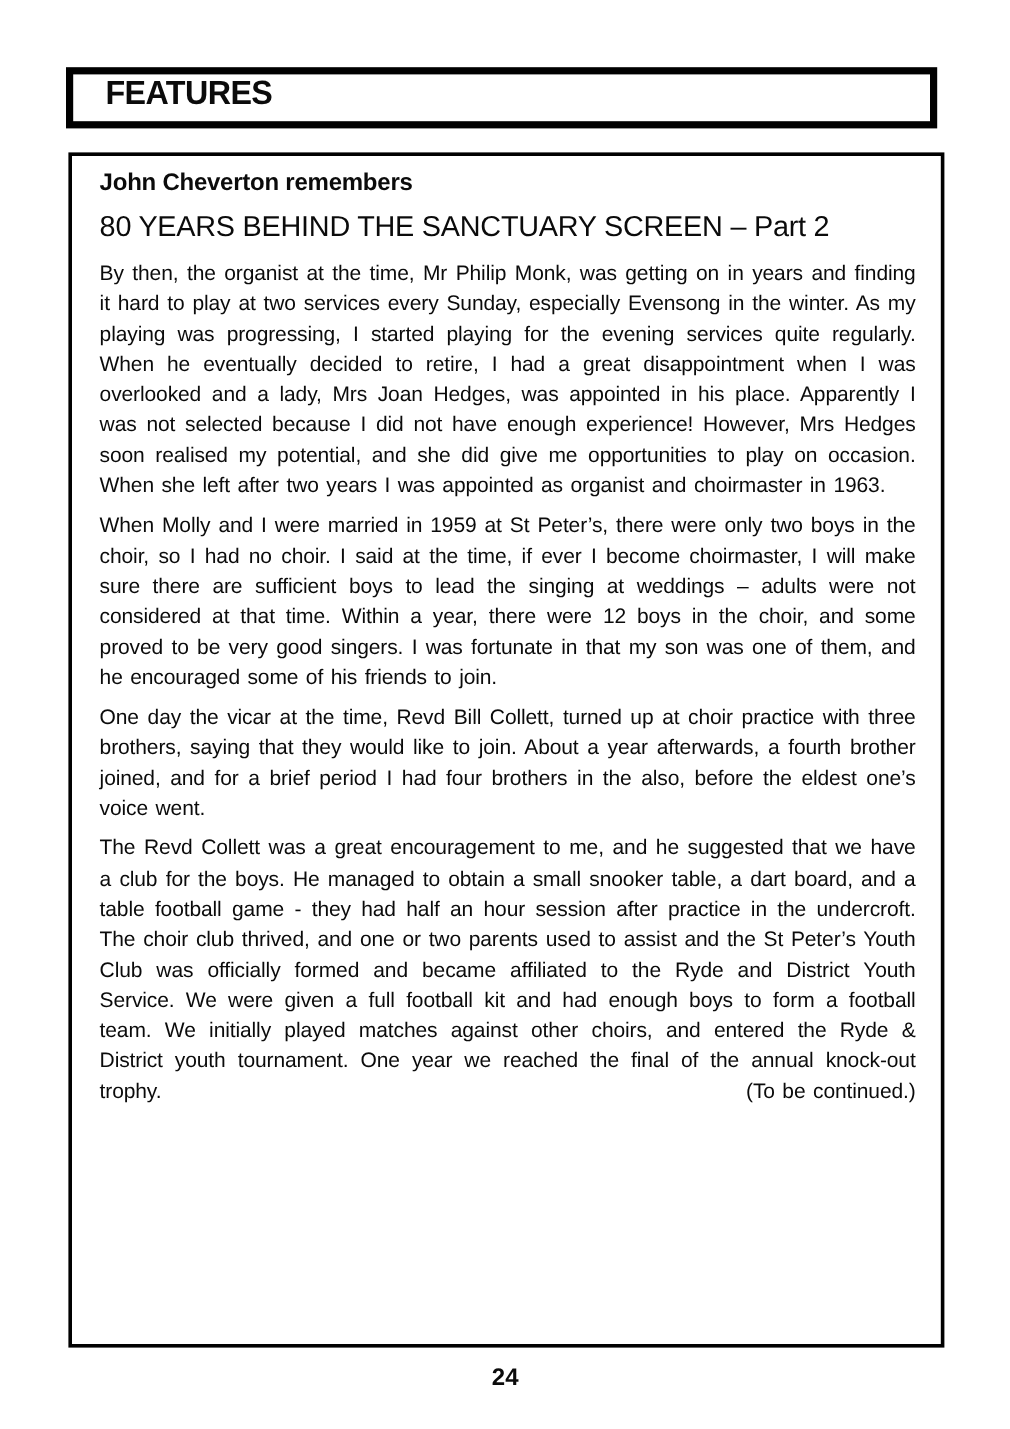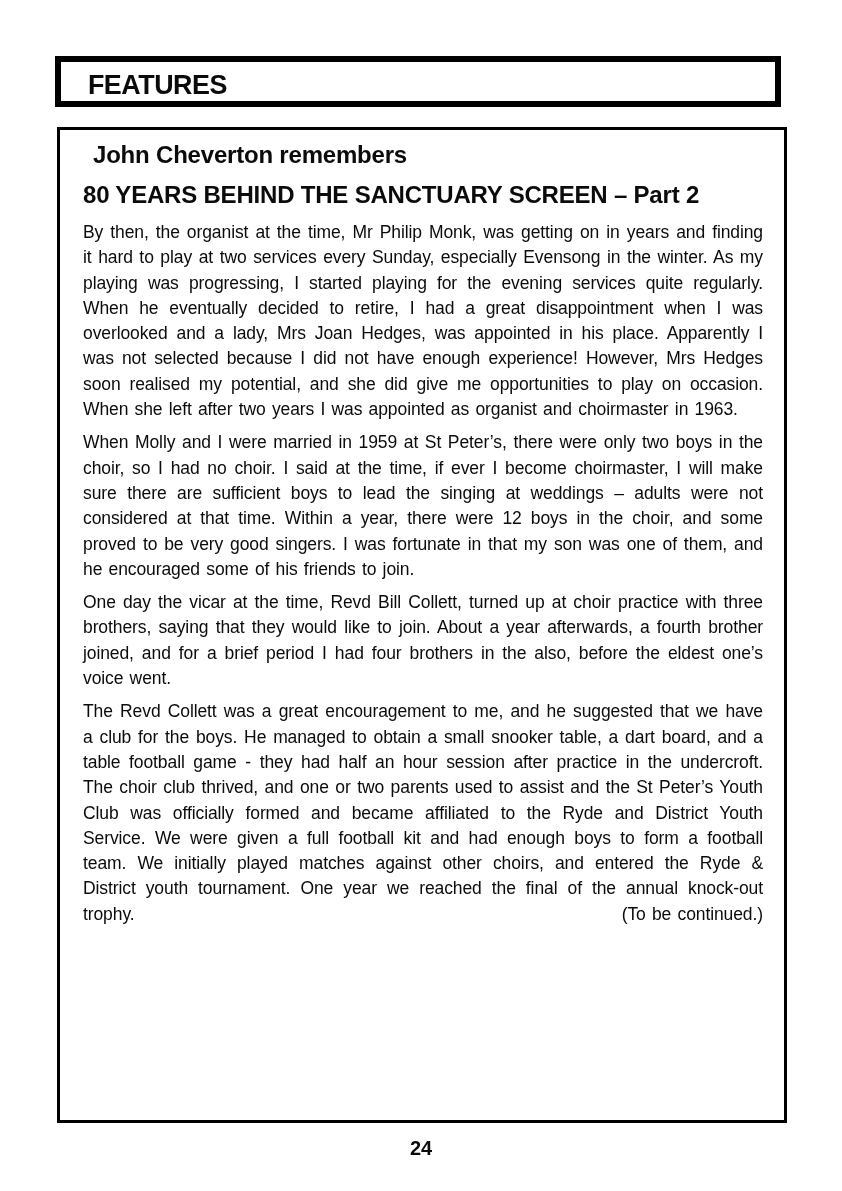--- a/index.html
+++ b/index.html
@@ -19,21 +19,21 @@
   .features-box {
     position: absolute;
     left: 55px;
     top: 56px;
     width: 726px;
     height: 51px;
     border: 6px solid #000000;
     box-sizing: border-box;
     background: #ffffff;
     display: flex;
-    align-items: flex-end;
+    align-items: flex-start;
   }
   .features-label {
     font-size: 28px;
     font-weight: bold;
     letter-spacing: -0.5px;
     padding-left: 28px;
     transform: scaleX(0.96);
     transform-origin: left center;
     white-space: nowrap;
   }
@@ -43,28 +43,28 @@
     top: 127px;
     width: 730px;
     height: 996px;
     border: 3px solid #000000;
     box-sizing: border-box;
     background: #ffffff;
     padding: 11px 21px 0 23px;
     overflow: hidden;
   }
   .byline {
-    font-size: 24px;
+    font-size: 20px;
     font-weight: bold;
     letter-spacing: -0.2px;
-    margin: 0 0 5px 10px;
+    margin: 0 0 5px 0;
   }
   .article-title {
     font-size: 24px;
-    font-weight: bold;
+    font-weight: normal;
     letter-spacing: -0.2px;
     margin: 12px 0 11px 0;
   }
   .para {
     font-size: 17.5px;
     line-height: 25.3px;
     text-align: justify;
     letter-spacing: -0.1px;
     word-spacing: 1.5px;
     margin: 0 0 8px 0;

